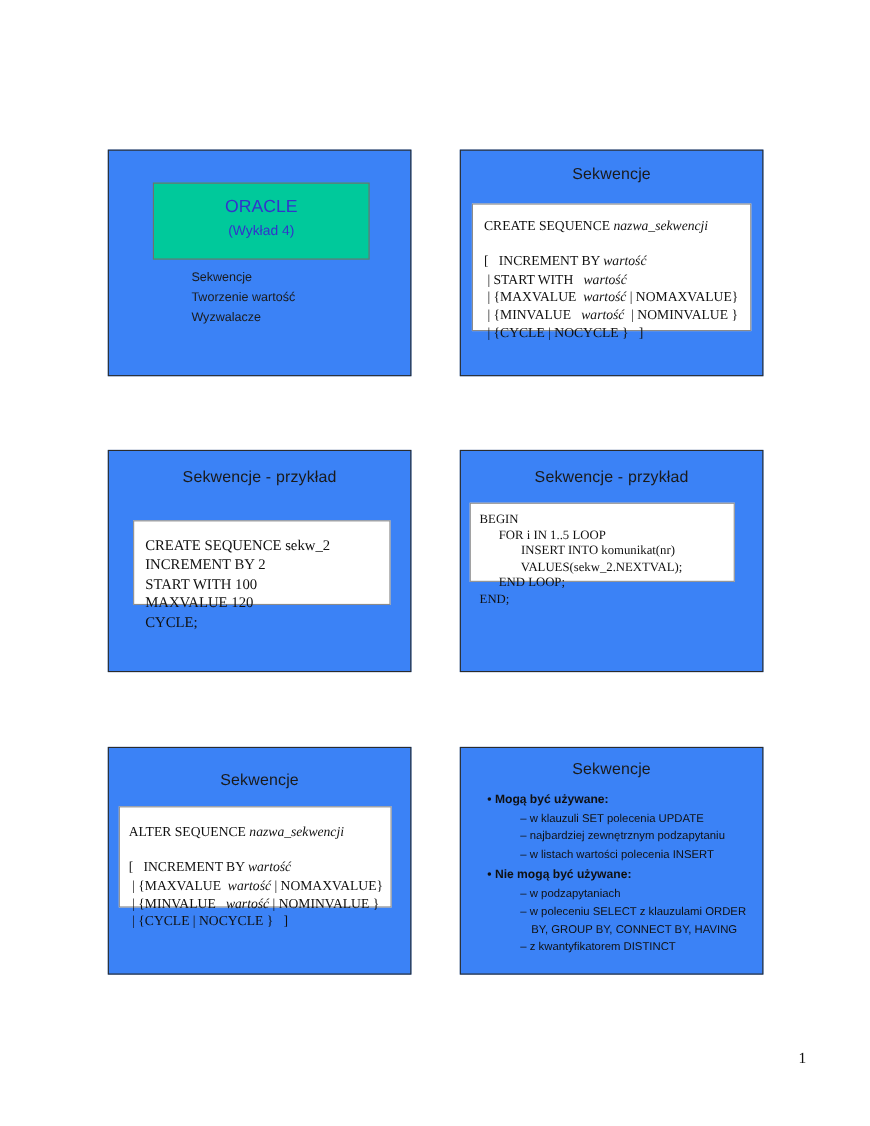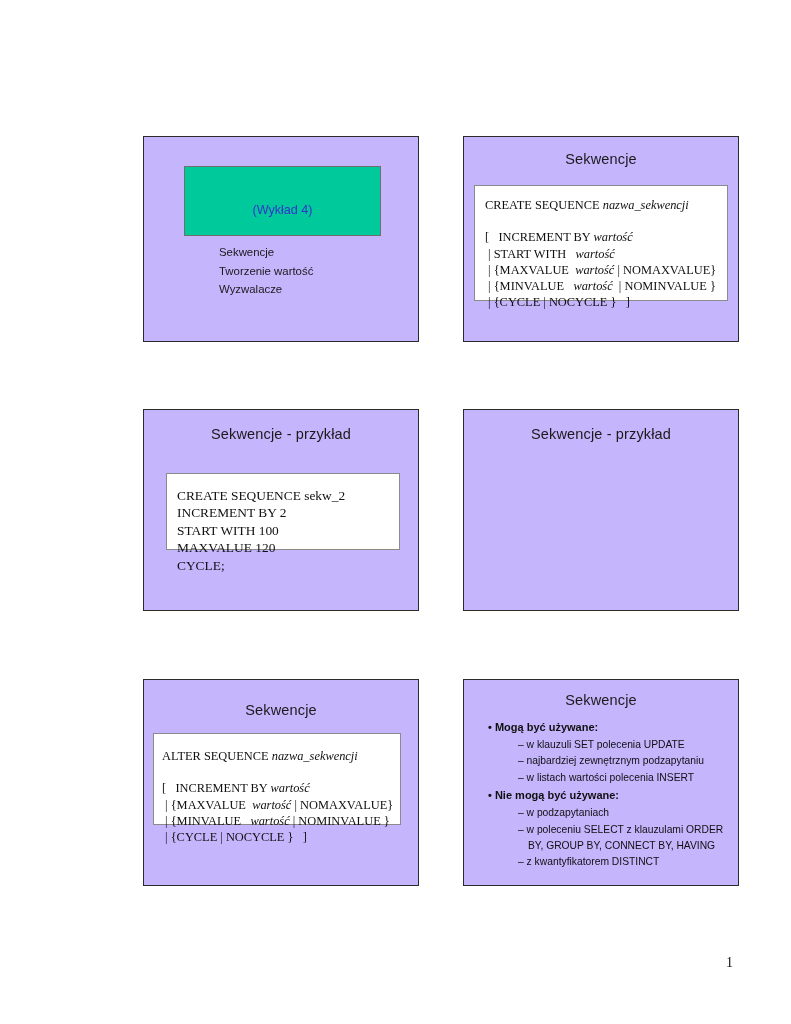--- a/index.html
+++ b/index.html
@@ -20,24 +20,23 @@
     left: 0; top: 0;
     width: 791px;
     height: 1024px;
     background: #ffffff;
     overflow: hidden;
   }
 
   
   .slide {
     position: absolute;
-    background: #c4b5fd;
+    background: #3b82f6;
     border: 1.4px solid #2b2b2b;
     box-sizing: border-box;
-    margin-left: 45px;
   }
 
   .slide-1 { left: 98px;  top: 136px; width: 276px; height: 206px; }
   .slide-2 { left: 418px; top: 136px; width: 276px; height: 206px; }
   .slide-3 { left: 98px;  top: 409px; width: 276px; height: 202px; }
   .slide-4 { left: 418px; top: 409px; width: 276px; height: 202px; }
   .slide-5 { left: 98px;  top: 679px; width: 276px; height: 207px; }
   .slide-6 { left: 418px; top: 679px; width: 276px; height: 207px; }
 
   
@@ -146,20 +145,21 @@
     color: #111111;
   }
 </style>
 </head>
 <body>
 
 <div class="page">
 
   <div class="slide slide-1">
     <div class="green-box">
+      <div class="oracle-title">ORACLE</div>
       <div class="oracle-sub">(Wykład 4)</div>
     </div>
     <div class="agenda">
       <div>Sekwencje</div>
       <div>Tworzenie wartość</div>
       <div>Wyzwalacze</div>
     </div>
   </div>
 
   <div class="slide slide-2">
@@ -171,20 +171,23 @@
 
   <div class="slide slide-3">
     <div class="slide-title" style="top:16px">Sekwencje - przykład</div>
     <div class="code-box" style="left:22px; top:63px; width:234px; height:77px;">
       <div class="code-text" style="position:absolute; left:10px; top:13px; font-size:13.4px; line-height:17.4px;" id="code-s3"><div>CREATE SEQUENCE sekw_2</div><div>INCREMENT BY 2</div><div>START WITH 100</div><div>MAXVALUE 120</div><div>CYCLE;</div></div>
     </div>
   </div>
 
   <div class="slide slide-4">
     <div class="slide-title" style="top:16px">Sekwencje - przykład</div>
+    <div class="code-box" style="left:8px; top:47px; width:241px; height:72px;">
+      <div class="code-text" style="position:absolute; left:8px; top:7px; font-size:11.6px; line-height:14.6px;" id="code-s4"><div>BEGIN</div><div>      FOR i IN 1..5 LOOP</div><div>             INSERT INTO komunikat(nr)</div><div>             VALUES(sekw_2.NEXTVAL);</div><div>      END LOOP;</div><div>END;</div></div>
+    </div>
   </div>
 
   <div class="slide slide-5">
     <div class="slide-title" style="top:22px">Sekwencje</div>
     <div class="code-box" style="left:9px; top:53px; width:248px; height:92px;">
       <div class="code-text" style="position:absolute; left:8px; top:14px;" id="code-s5"><div>ALTER SEQUENCE <span class="it">nazwa_sekwencji</span></div><div>&nbsp;</div><div>[   INCREMENT BY <span class="it">wartość</span></div><div> | {MAXVALUE  <span class="it">wartość</span> | NOMAXVALUE}</div><div> | {MINVALUE   <span class="it">wartość</span> | NOMINVALUE }</div><div> | {CYCLE | NOCYCLE }   ]</div></div>
     </div>
   </div>
 
   <div class="slide slide-6">

